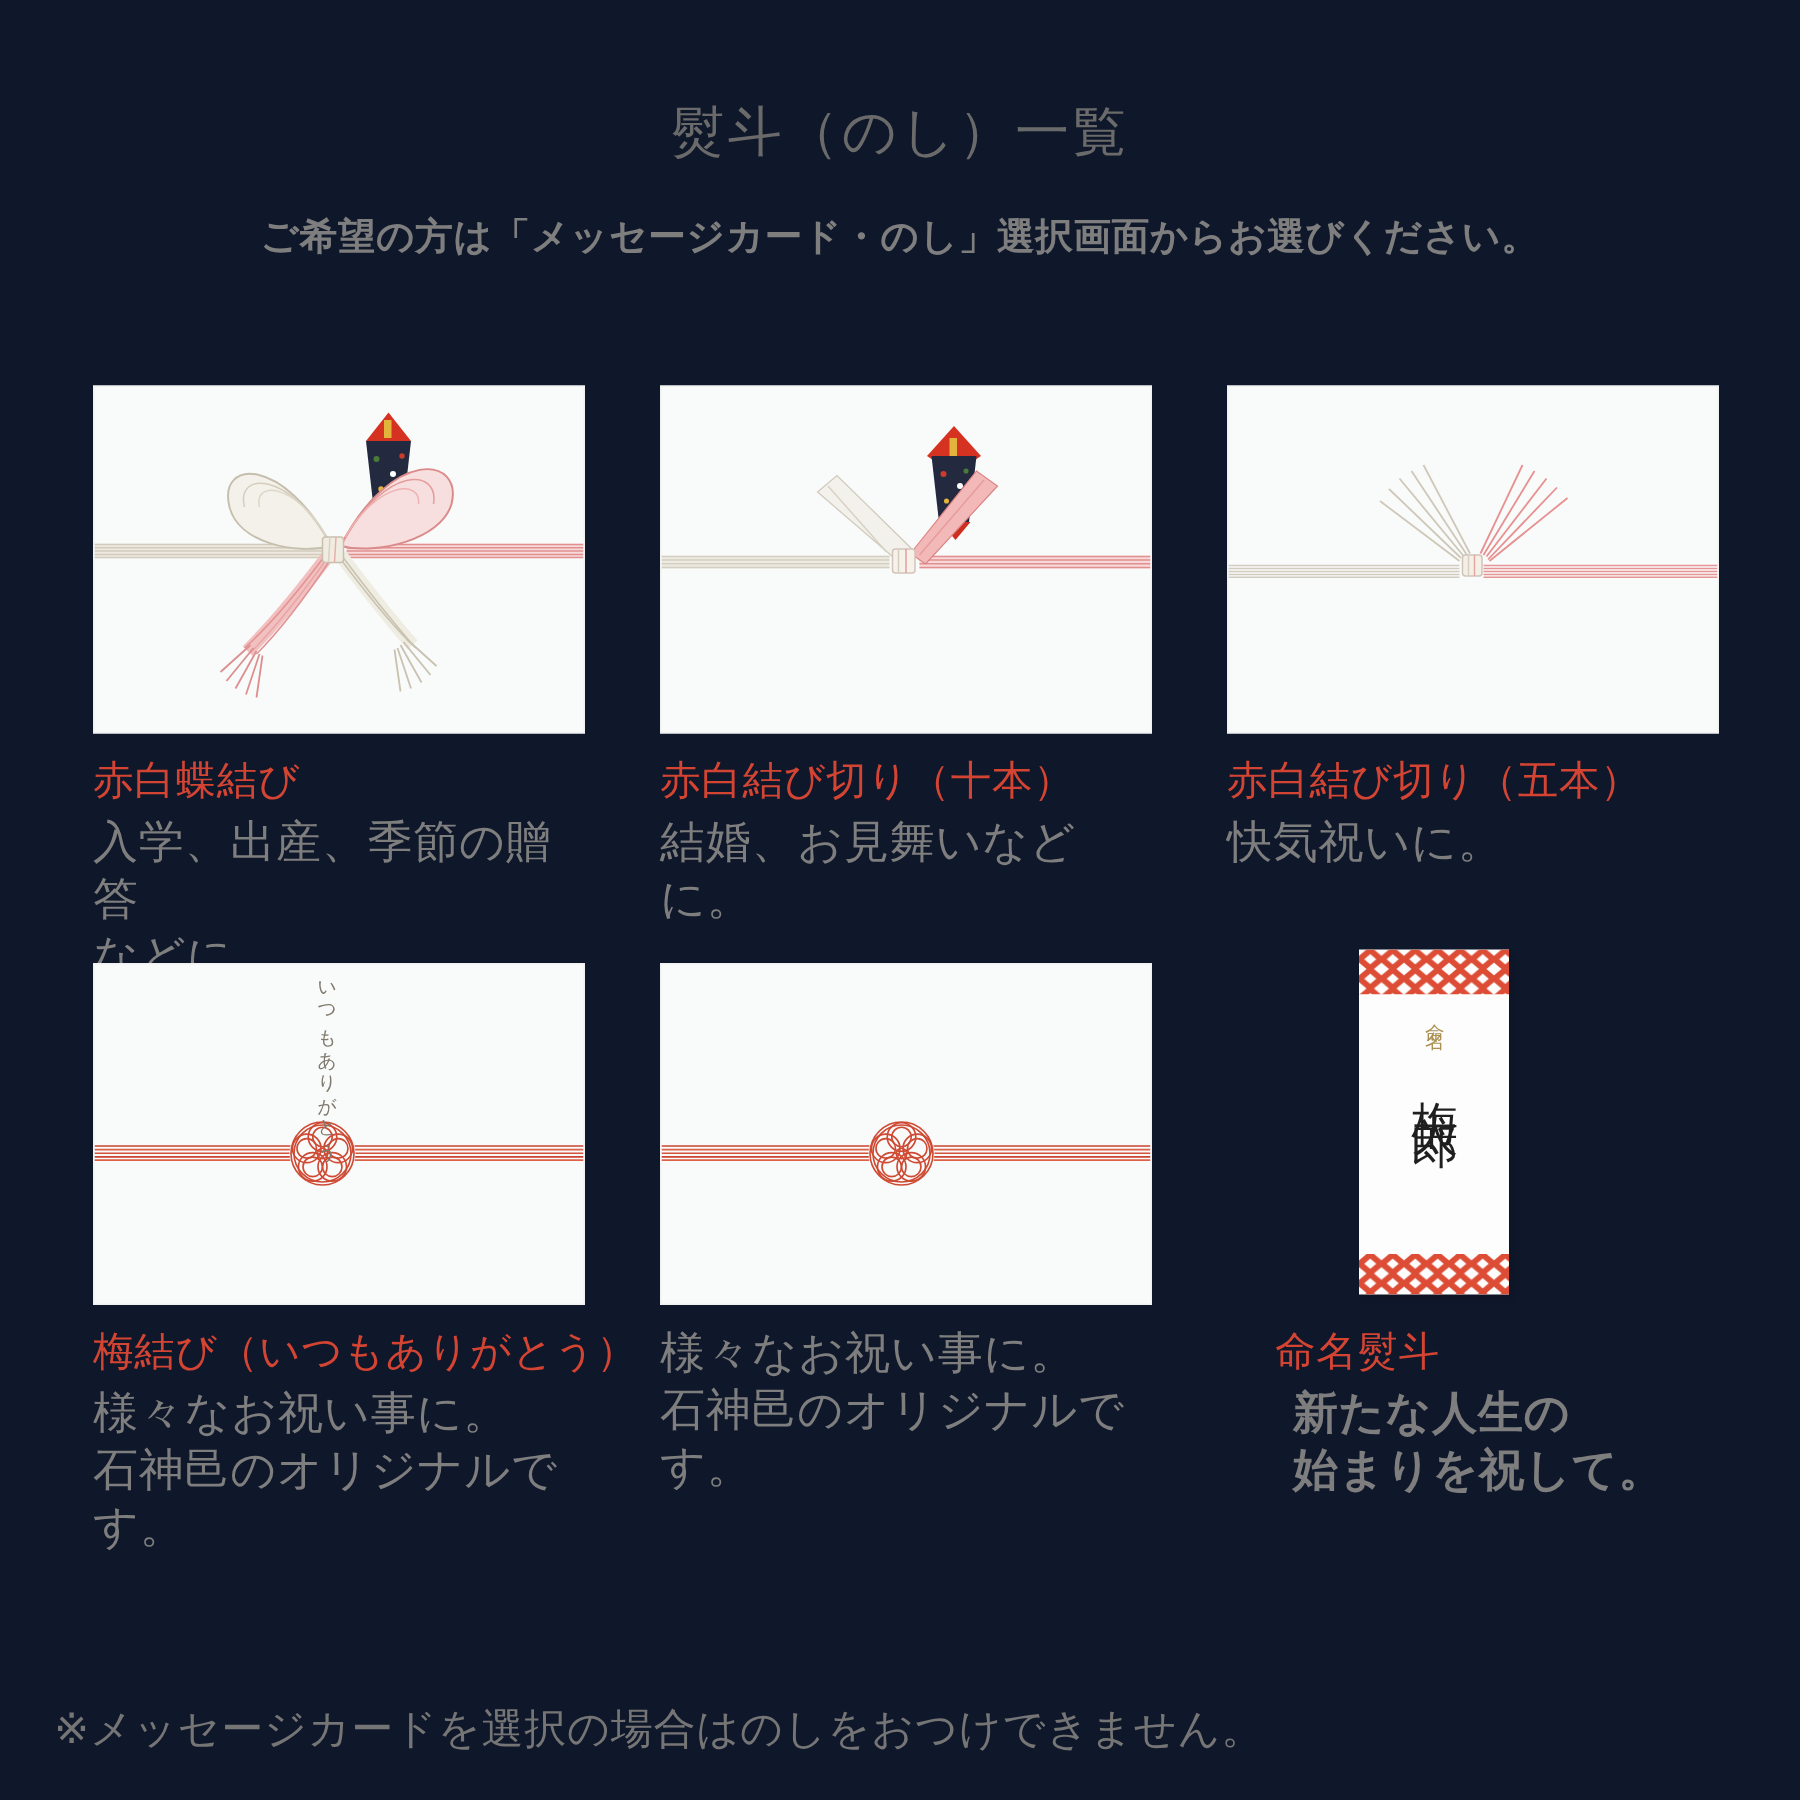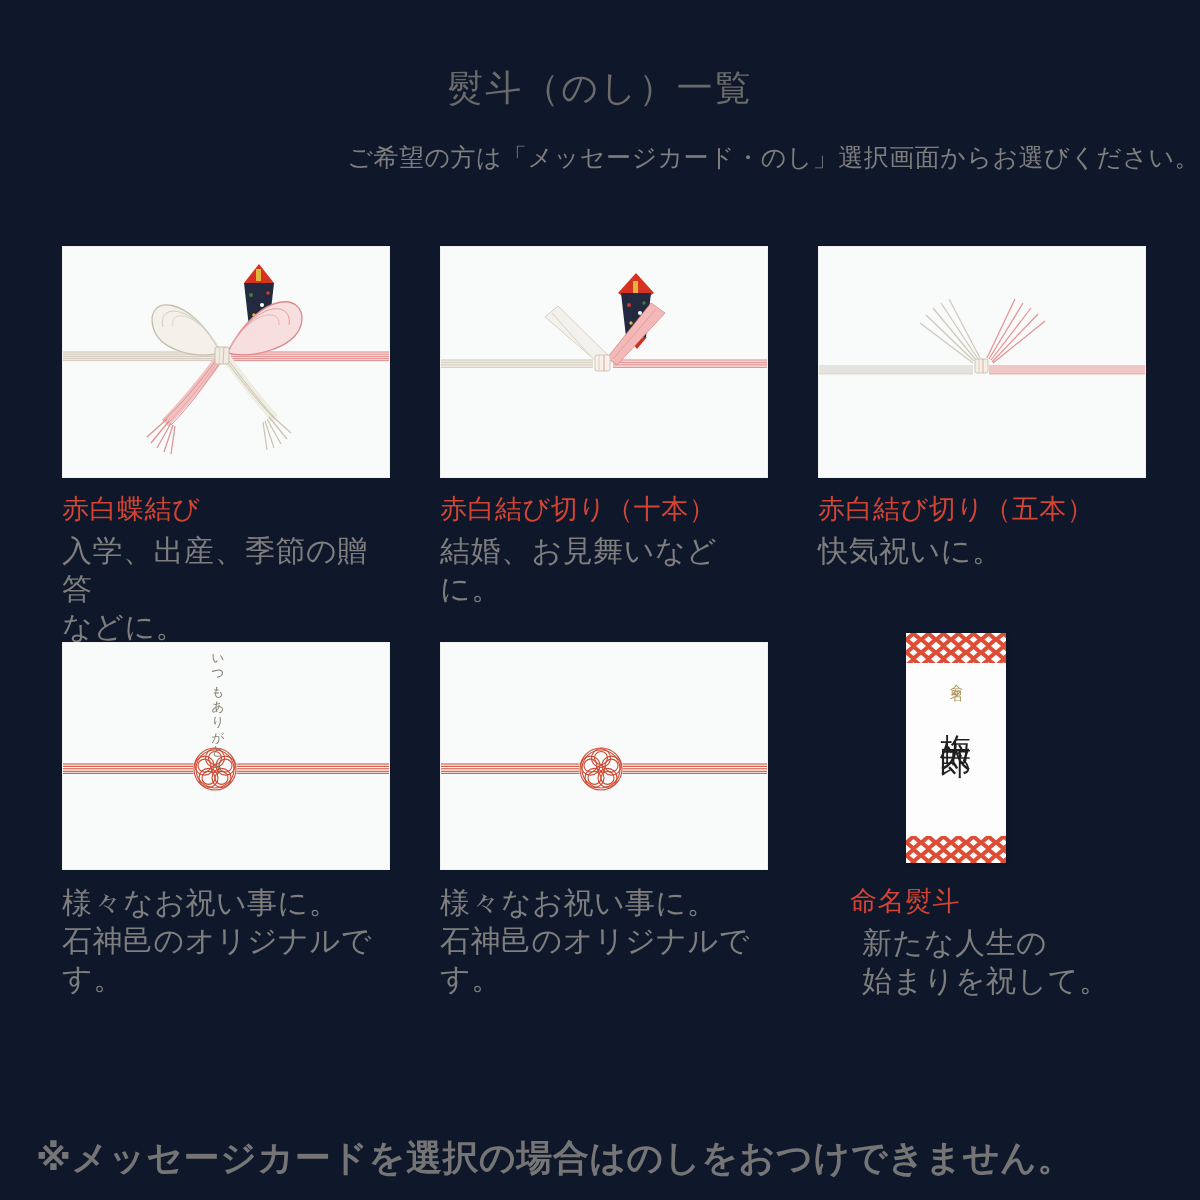--- a/index.html
+++ b/index.html
@@ -1,25 +1,25 @@
 <!DOCTYPE html>
 <html style="--accent: #d34433; --gray: #7e7e7e; --heading: #6a6a6a; --gold: #ab9152;"><head>
 <meta charset="utf-8">
 <style>
   html,body{margin:0;padding:0;}
   body{font-family:"Liberation Sans","DejaVu Sans",sans-serif;background:#ffffff;}
   .page{position:relative;width:1200px;height:1200px;background:#0f172a;overflow:hidden;}
 
   .page-title{position:absolute;top:64px;left:0;width:100%;text-align:center;
     font-size:36px;font-weight:500;letter-spacing:2px;color:var(--heading,#6a6a6a);margin:0;}
-  .page-subtitle{position:absolute;top:141px;left:0;width:100%;text-align:right;
-    font-size:25px;color:var(--gray,#7a7a7a);letter-spacing:0.5px;margin:0;}
+  .page-subtitle{position:absolute;top:141px;left:0;width:100%;text-align:center;
+    font-size:25px;color:var(--gray,#7a7a7a);letter-spacing:0.5px;margin:0;font-weight:bold;}
 
   .row{position:absolute;left:62px;display:grid;grid-template-columns:328px 328px 328px;column-gap:50px;}
-  .row1{top:246px;}
+  .row1{top:257px;}
   .row2{top:642px;}
 
   .envelope{position:relative;width:328px;background:#f9fafa;border:1px solid #f0f1f0;box-sizing:border-box;}
   .env1{height:232px;}
   .env2{height:228px;}
   .envelope svg{display:block;}
 
   .label{margin-top:14px;}
   .item-title{font-size:27px;color:var(--accent,#d34433);white-space:nowrap;line-height:34px;letter-spacing:0.5px;}
   .item-desc{margin-top:6px;font-size:30px;color:var(--gray,#7e7e7e);line-height:38px;letter-spacing:0.5px;}
@@ -34,23 +34,23 @@
     box-shadow:3px 3px 4px rgba(0,0,0,0.08),0 0 1px rgba(0,0,0,0.15);}
   .tz-band{display:block;width:100px;}
   .tz-band-bottom{position:absolute;bottom:0;left:0;}
   .tz-header{position:absolute;top:36px;left:0;width:100%;text-align:center;}
   .tz-header span{writing-mode:vertical-rl;text-orientation:upright;font-size:13px;letter-spacing:5px;
     color:var(--gold,#ab9152);}
   .tz-name{position:absolute;top:76px;left:0;width:100%;text-align:center;}
   .tz-name span{writing-mode:vertical-rl;text-orientation:upright;font-size:31px;letter-spacing:6px;
     color:#1f1f1f;font-family:"DejaVu Serif","Liberation Serif",serif;}
   .namecard-label .item-title{margin-left:32px;}
-  .namecard-label .item-desc{margin-left:44px;}
-
-  .footnote{position:absolute;left:36px;top:1134px;font-size:36px;color:#757575;letter-spacing:0.5px;margin:0;font-weight:bold;}
+  .namecard-label .item-desc{margin-left:44px;font-weight:bold;}
+
+  .footnote{position:absolute;left:36px;top:1134px;font-size:28px;color:#757575;letter-spacing:0.5px;margin:0;}
 </style>
 </head>
 <body>
 
 <div class="page">
 
   <h1 class="page-title">熨斗（のし）一覧</h1>
   <p class="page-subtitle">ご希望の方は「メッセージカード・のし」選択画面からお選びください。</p>
 
   <div class="row row1">
@@ -251,20 +251,21 @@
             <circle cx="145.5" cy="134.9" r="9.5"></circle>
               <circle cx="145.5" cy="134.9" r="6.5"></circle>
             <circle cx="141.5" cy="122.6" r="9.5"></circle>
               <circle cx="141.5" cy="122.6" r="6.5"></circle>
             <circle cx="152" cy="126" r="3.5"></circle>
           </g>
         </svg>
         <div class="handwriting">いつもありがとう</div>
       </div>
       <div class="label">
+        <div class="item-title">梅結び（いつもありがとう）</div>
         <div class="item-desc">
           <div>様々なお祝い事に。</div>
           <div>石神邑のオリジナルです。</div>
         </div>
       </div>
     </div>
 
     <div class="cell">
       <div class="envelope env2">
         <svg width="326" height="226" viewBox="0 0 326 226">

